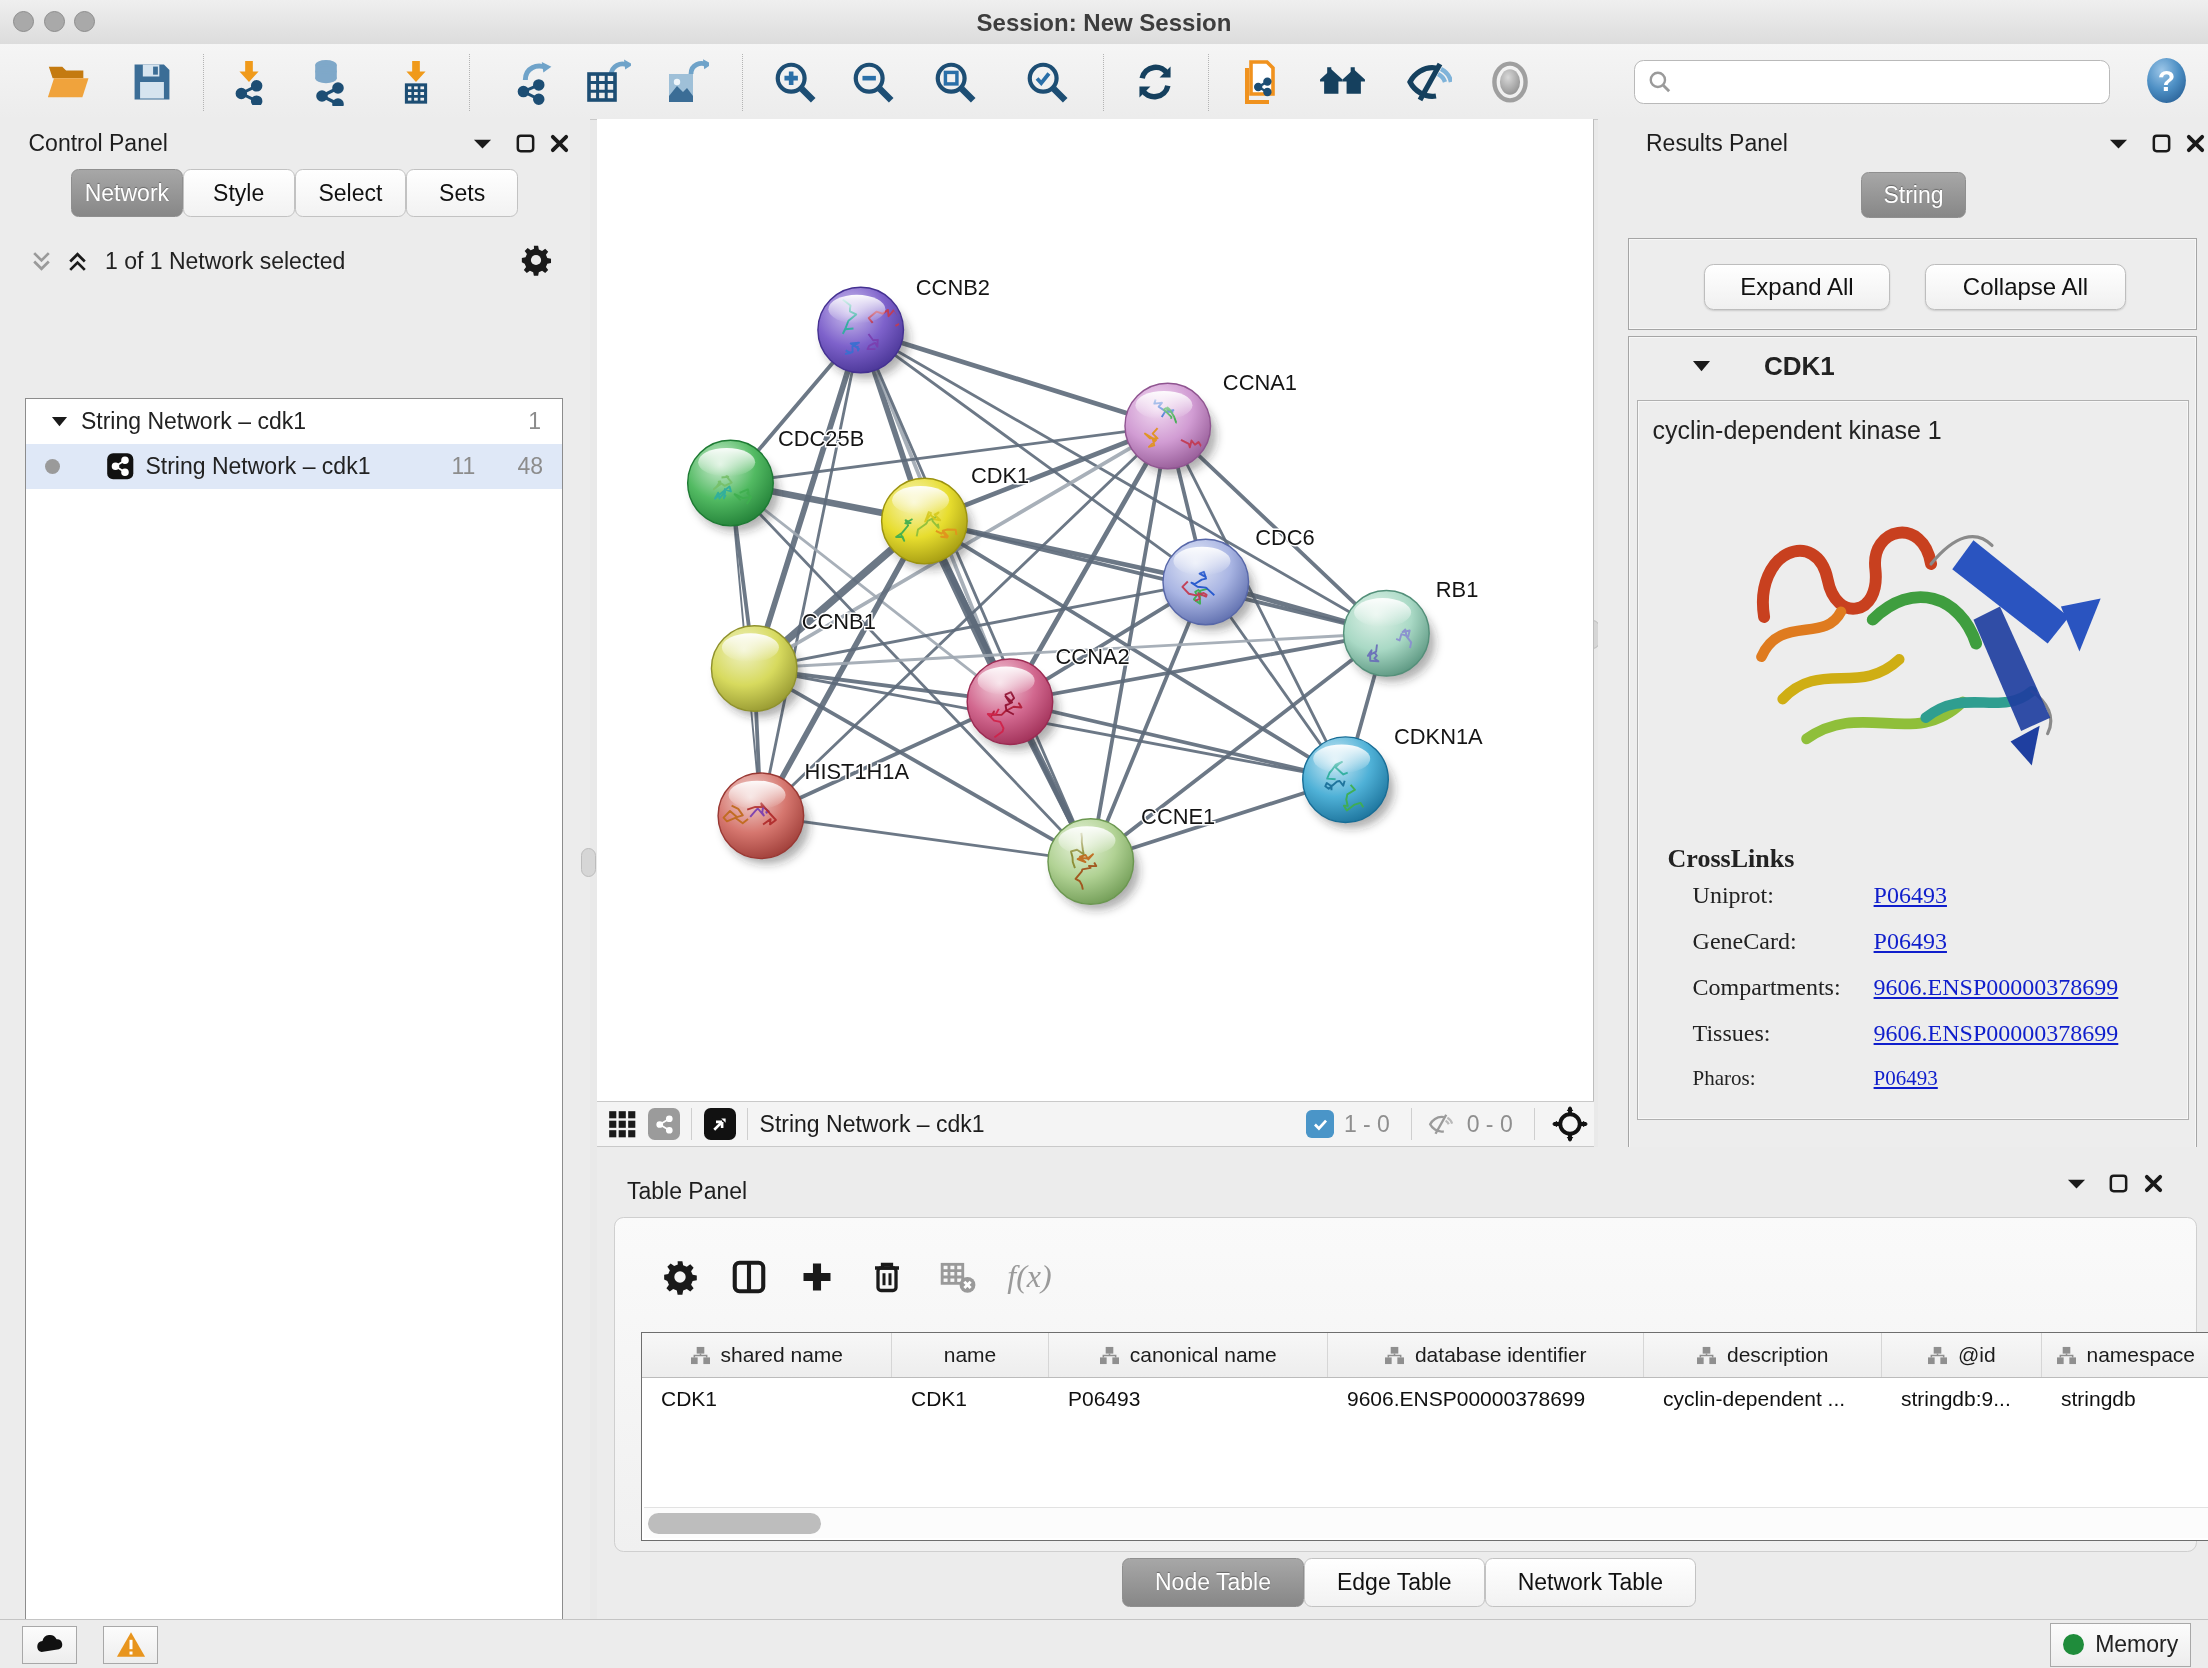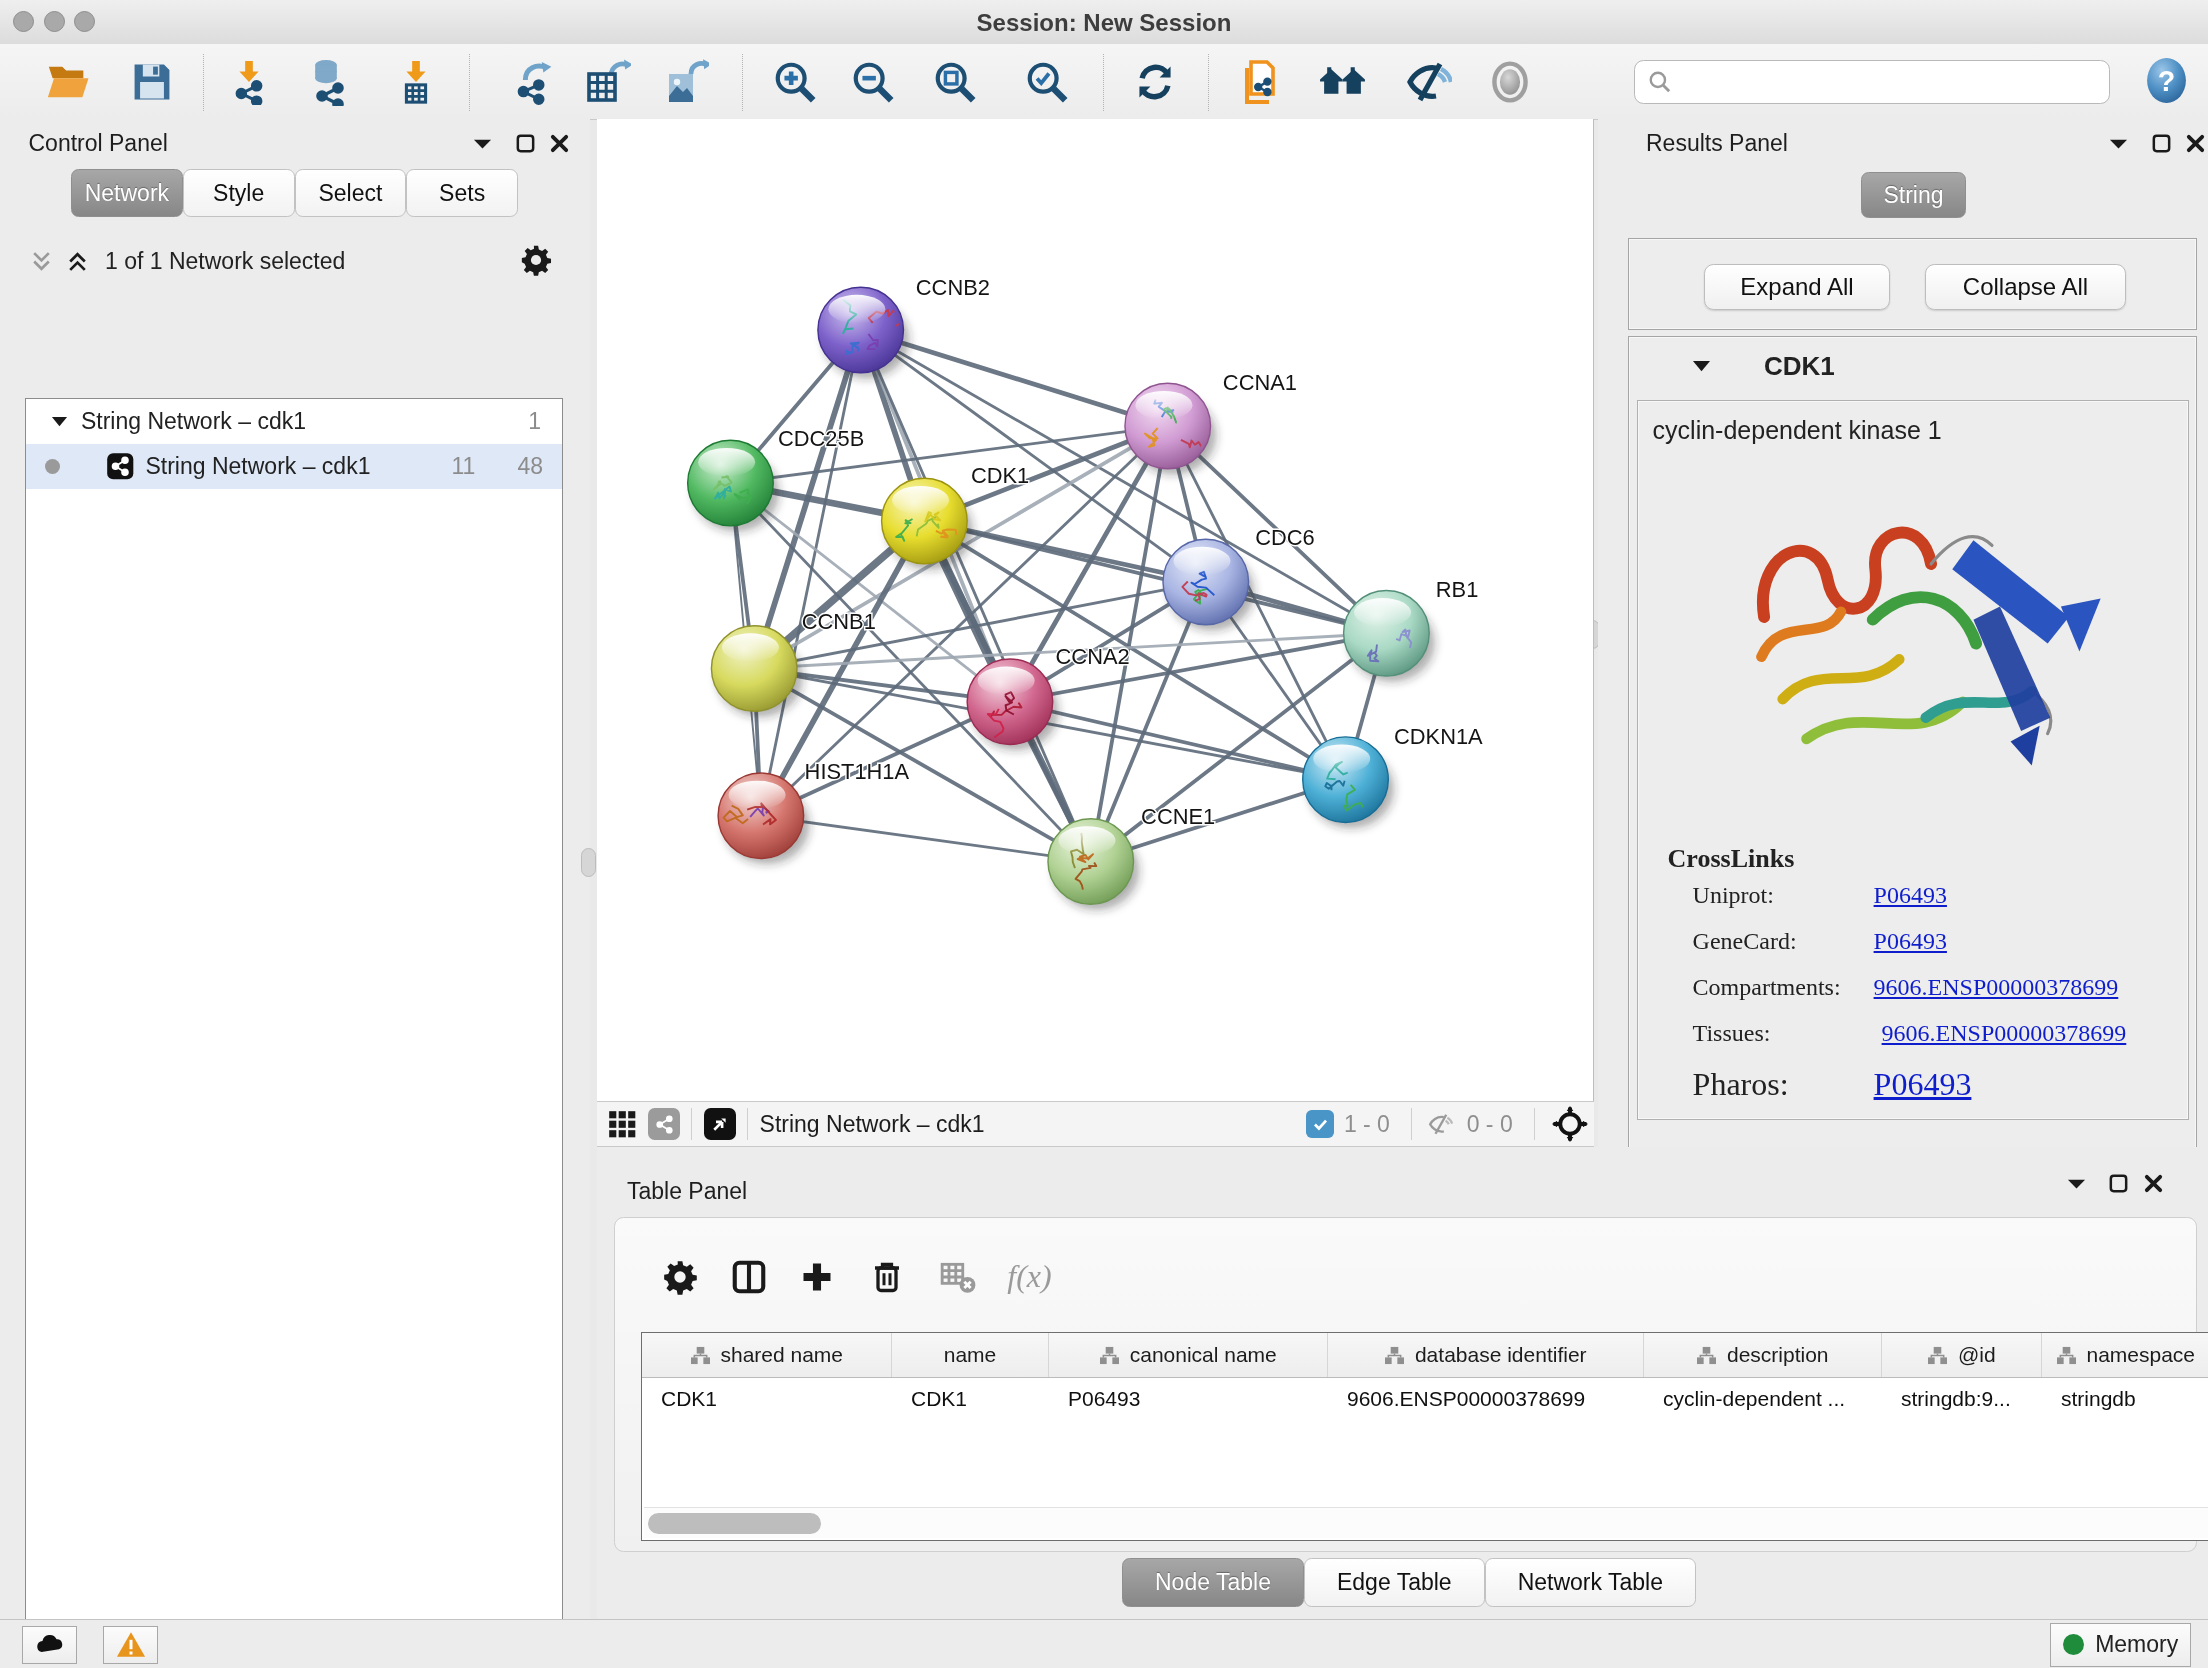--- a/index.html
+++ b/index.html
@@ -717,25 +717,25 @@
             <span class="xlink">P06493</span>
           </div>
           <div class="serif" style="display: flex; font-size: 24px; margin-bottom: 19px;">
             <span style="width: 181px;">GeneCard:</span>
             <span class="xlink">P06493</span>
           </div>
           <div class="serif" style="display: flex; font-size: 24px; margin-bottom: 19px;">
             <span style="width: 181px;">Compartments:</span>
             <span class="xlink">9606.ENSP00000378699</span>
           </div>
-          <div class="serif" style="display: flex; font-size: 24px; margin-bottom: 19px; gap: 8px;">
+          <div class="serif" style="display: flex; font-size: 24px; margin-bottom: 19px;">
             <span style="width: 181px;">Tissues:</span>
             <span class="xlink">9606.ENSP00000378699</span>
           </div>
-          <div class="serif" style="display: flex; font-size: 32px; margin-bottom: 19px;">
+          <div class="serif" style="display: flex; font-size: 21px; margin-bottom: 19px;">
             <span style="width: 181px;">Pharos:</span>
             <span class="xlink">P06493</span>
           </div>
         </div>
     </div>
   </div>
 </div>
 
 <div class="abs tpanel">
   <div class="abs panel-title" style="left:30px;top:23px;margin-top:8px;">Table Panel</div>

